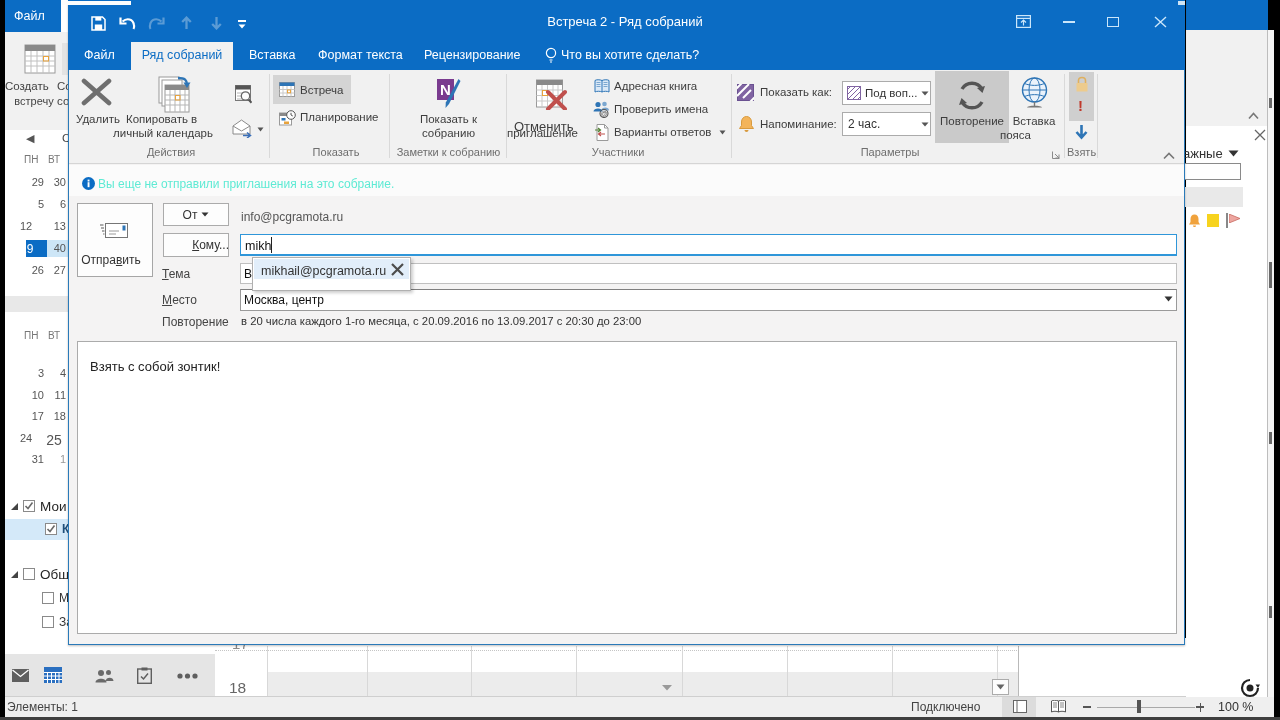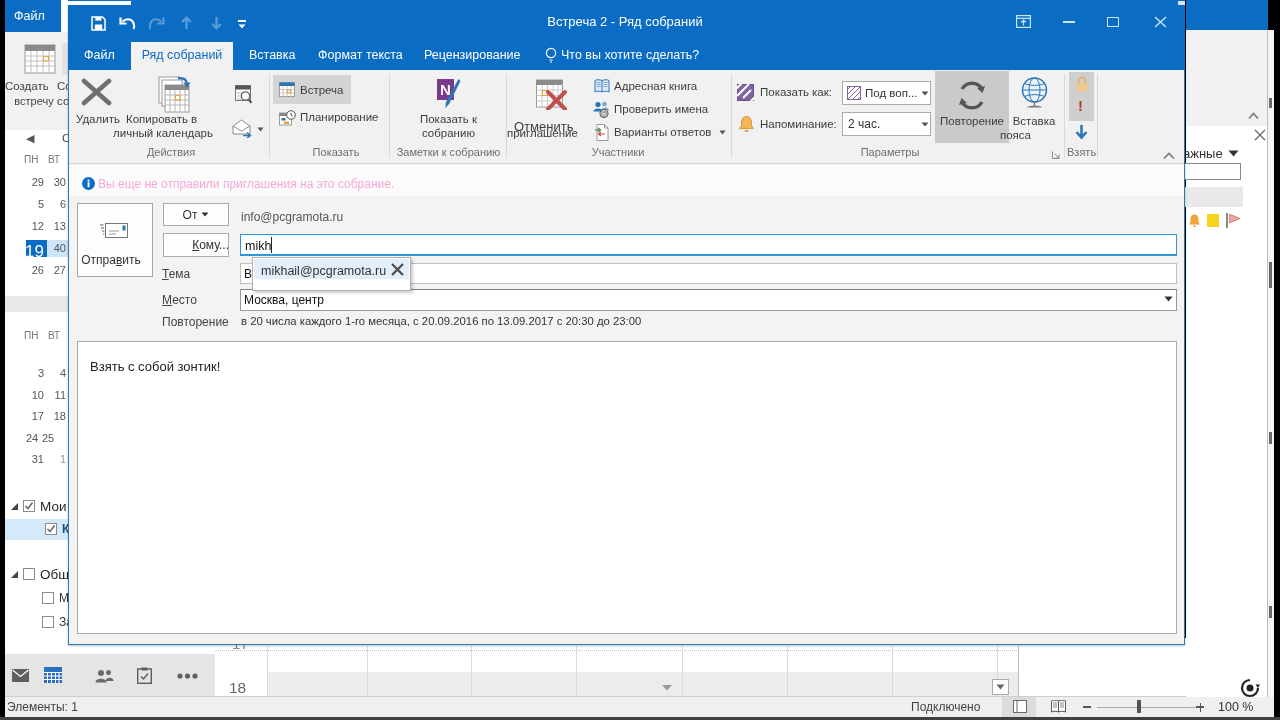--- a/index.html
+++ b/index.html
@@ -32,39 +32,39 @@
 <div class="a" style="left:62px;top:43px;width:6px;height:32px;background:#e3e3e3"></div>
 <div class="a" style="left:5px;top:130px;width:63px;height:522px;background:#fff"></div>
 <div class="tx" style="left:26px;top:132px;font-size:11px;color:#555">◀</div>
 <div class="tx" style="left:62px;top:132px;font-size:11.5px;color:#444">С</div>
 <div class="tx" style="left:24px;top:154px;font-size:10px;color:#777">ПН</div>
 <div class="tx" style="left:48px;top:154px;font-size:10px;color:#777">ВТ</div>
 <div class="tx" style="left:20px;top:176px;width:24px;text-align:right;font-size:11px;color:#555;">29</div>
 <div class="tx" style="left:42px;top:176px;width:24px;text-align:right;font-size:11px;color:#555;">30</div>
 <div class="tx" style="left:20px;top:198px;width:24px;text-align:right;font-size:11px;color:#555;">5</div>
 <div class="tx" style="left:42px;top:198px;width:24px;text-align:right;font-size:11px;color:#555;">6</div>
-<div class="tx" style="left:20px;top:220px;width:24px;text-align:right;font-size:11px;color:#555;">12</div>
+<div class="tx" style="left:20px;top:220px;width:24px;text-align:left;font-size:11px;color:#555;">12</div>
 <div class="tx" style="left:42px;top:220px;width:24px;text-align:right;font-size:11px;color:#555;">13</div>
 <div class="a" style="left:26px;top:240px;width:21px;height:17px;background:#0b6cc4"></div>
 <div class="a" style="left:47px;top:240px;width:21px;height:17px;background:#cde6f7"></div>
-<div class="tx" style="left:20px;top:242px;width:24px;text-align:right;font-size:17px;color:#fff;">19</div>
+<div class="tx" style="left:20px;top:242px;width:24px;text-align:left;font-size:12px;color:#fff;">19</div>
 <div class="tx" style="left:42px;top:242px;width:24px;text-align:right;font-size:11px;color:#555;">40</div>
 <div class="tx" style="left:20px;top:264px;width:24px;text-align:right;font-size:11px;color:#555;">26</div>
 <div class="tx" style="left:42px;top:264px;width:24px;text-align:right;font-size:11px;color:#555;">27</div>
 <div class="a" style="left:5px;top:296px;width:63px;height:16px;background:#e8e8e8"></div>
 <div class="tx" style="left:24px;top:330px;font-size:10px;color:#777">ПН</div>
 <div class="tx" style="left:48px;top:330px;font-size:10px;color:#777">ВТ</div>
 <div class="tx" style="left:20px;top:367.0px;width:24px;text-align:right;font-size:11px;color:#555;">3</div>
 <div class="tx" style="left:42px;top:367.0px;width:24px;text-align:right;font-size:11px;color:#555;">4</div>
 <div class="tx" style="left:20px;top:388.6px;width:24px;text-align:right;font-size:11px;color:#555;">10</div>
 <div class="tx" style="left:42px;top:388.6px;width:24px;text-align:right;font-size:11px;color:#555;">11</div>
 <div class="tx" style="left:20px;top:410.2px;width:24px;text-align:right;font-size:11px;color:#555;">17</div>
 <div class="tx" style="left:42px;top:410.2px;width:24px;text-align:right;font-size:11px;color:#555;">18</div>
-<div class="tx" style="left:20px;top:431.8px;width:24px;text-align:center;font-size:11px;color:#555;">24</div>
-<div class="tx" style="left:42px;top:431.8px;width:24px;text-align:left;font-size:11px;color:#555;">25</div>
+<div class="tx" style="left:20px;top:431.8px;width:24px;text-align:left;font-size:11px;color:#555;">24</div>
+<div class="tx" style="left:42px;top:431.8px;width:24px;text-align:center;font-size:14px;color:#555;">25</div>
 <div class="tx" style="left:20px;top:453.4px;width:24px;text-align:right;font-size:11px;color:#555;">31</div>
 <div class="tx" style="left:42px;top:453.4px;width:24px;text-align:right;font-size:11px;color:#999;">1</div>
 <svg class="a" style="left:11px;top:503px" width="8" height="8" viewBox="0 0 8 8">
     <path d="M7 0 L7 7 L0 7 Z" fill="#444"></path>
   </svg>
 <div class="a" style="left:23px;top:500px;width:12px;height:12px;border:1px solid #8a8a8a;background:#fff">
     <svg width="10" height="10" viewBox="0 0 10 10" style="position:absolute;left:0px;top:0px">
       <path d="M1.5 5 L4 7.5 L8.5 1.5" fill="none" stroke="#6a6a6a" stroke-width="1.6"></path>
     </svg>
   </div>
@@ -455,21 +455,21 @@
 <div class="tx" style="left:1078px;top:97px;font-size:15px;font-weight:bold;color:#c0392b">!</div>
 <svg class="a" style="left:1073px;top:124px" width="17" height="17" viewBox="0 0 17 17">
 <path d="M8.5 1 L8.5 12 M3.5 8 L8.5 13.5 L13.5 8" fill="none" stroke="#2e75b6" stroke-width="2.6"></path>
   </svg>
 <div class="a" style="left:69px;top:165px;width:1115px;height:31px;background:#fbfbfb"></div>
 <svg class="a" style="left:82px;top:177px" width="13" height="13" viewBox="0 0 13 13">
 <circle cx="6.5" cy="6.5" r="6.5" fill="#0b6cc4"></circle>
 <rect x="5.6" y="5.2" width="1.9" height="5" fill="#fff"></rect>
     <rect x="5.6" y="2.6" width="1.9" height="1.9" fill="#fff"></rect>
   </svg>
-<div class="tx" style="left:98px;top:177px;font-size:12px;color:#f9a8d4">Вы еще не отправили приглашения на это собрание.</div>
+<div class="tx" style="left:98px;top:177px;font-size:12px;color:#5eead4">Вы еще не отправили приглашения на это собрание.</div>
 <div class="a" style="left:77px;top:203px;width:76px;height:74px;background:#fdfdfd;border:1px solid #a6a6a6"></div>
 <svg class="a" style="left:100px;top:222px" width="28" height="17" viewBox="0 0 28 17">
 <rect x="5.5" y="1.5" width="22" height="14" fill="#fff" stroke="#767676"></rect>
 <rect x="22.5" y="3.5" width="3" height="5" fill="#2e75b6"></rect>
 <g stroke="#9a9a9a">
       <line x1="9" y1="9" x2="19" y2="9"></line>
       <line x1="9" y1="12" x2="16" y2="12"></line>
     </g>
 <g stroke="#767676" stroke-width="1.2">
       <line x1="0" y1="3" x2="3.5" y2="3"></line>

